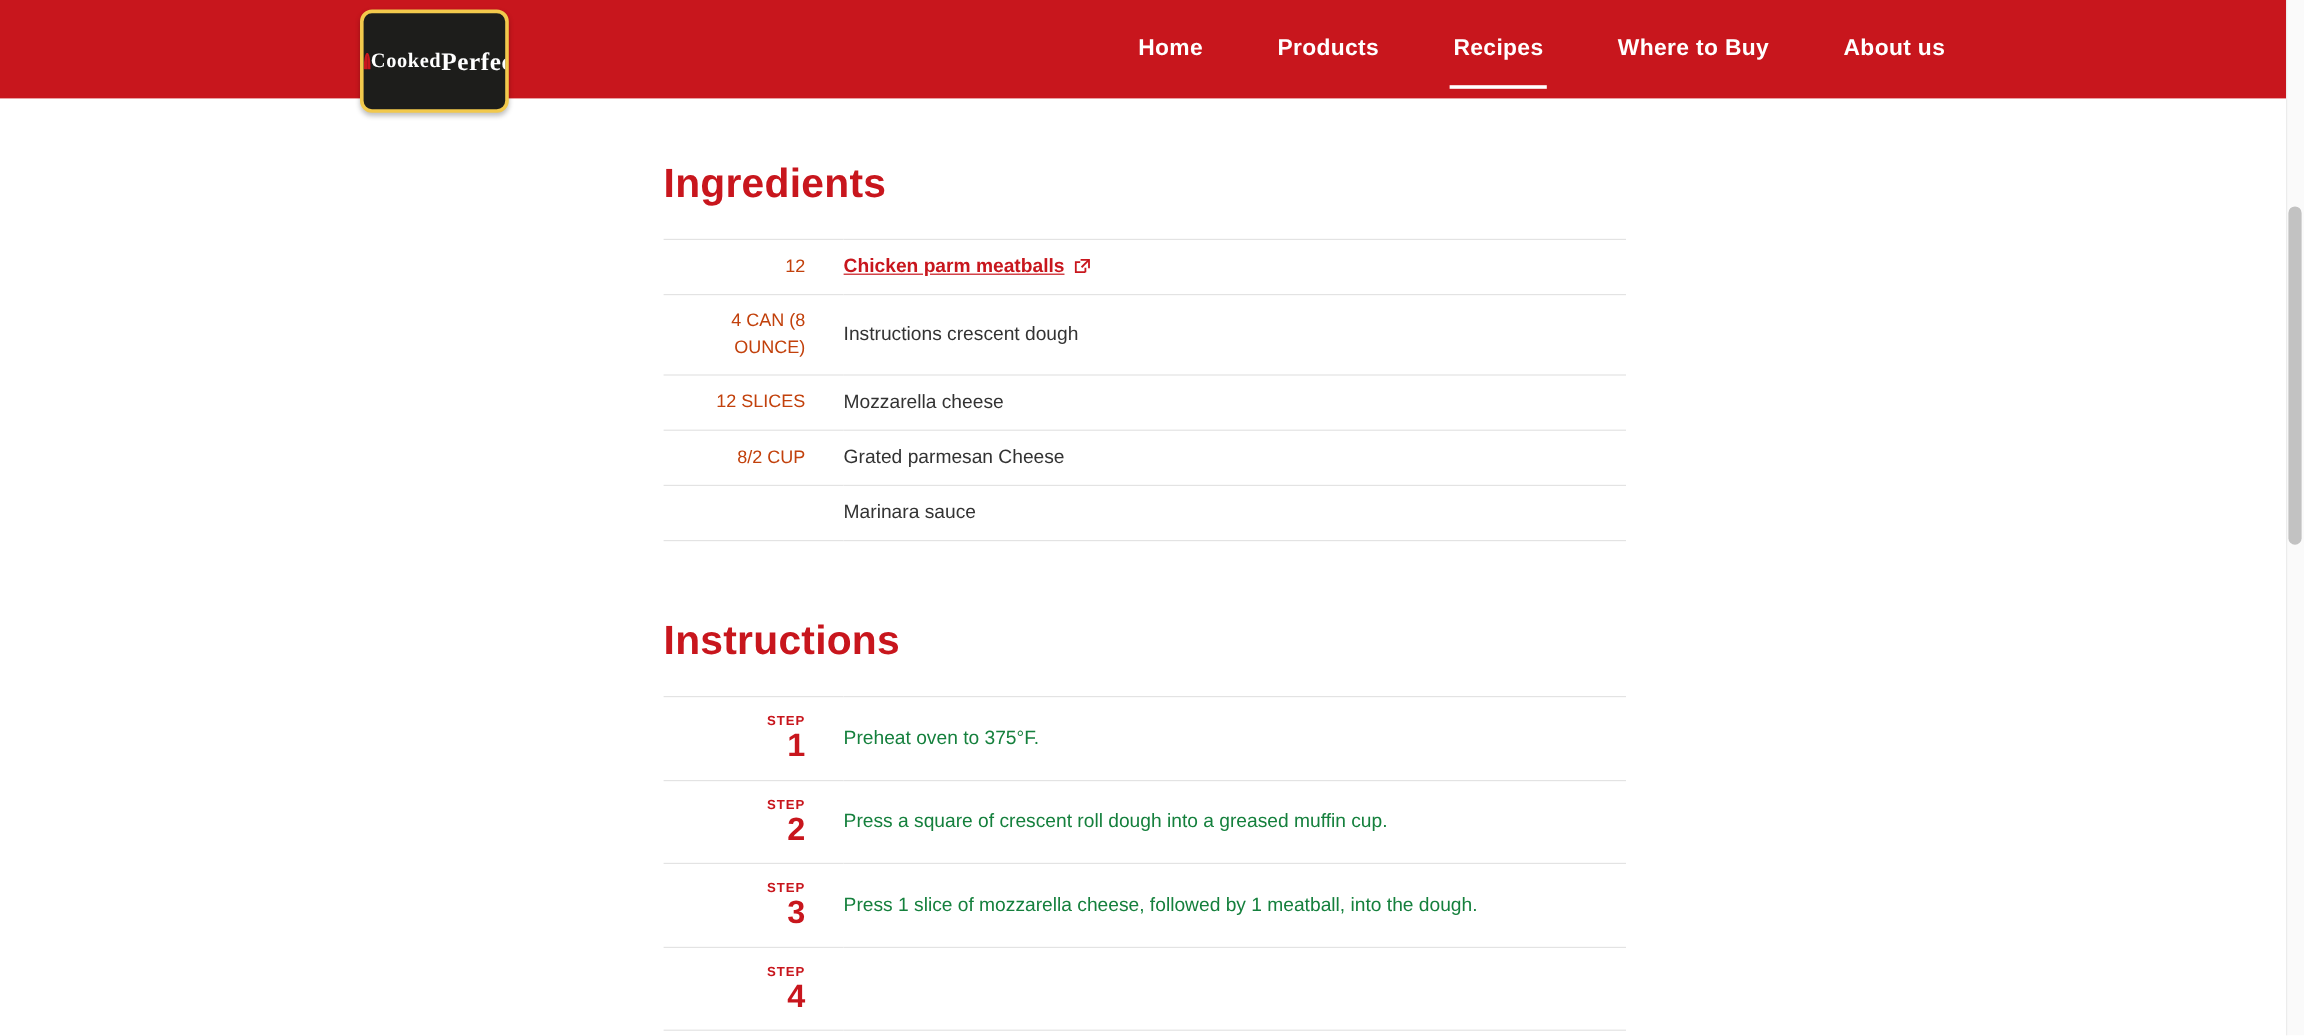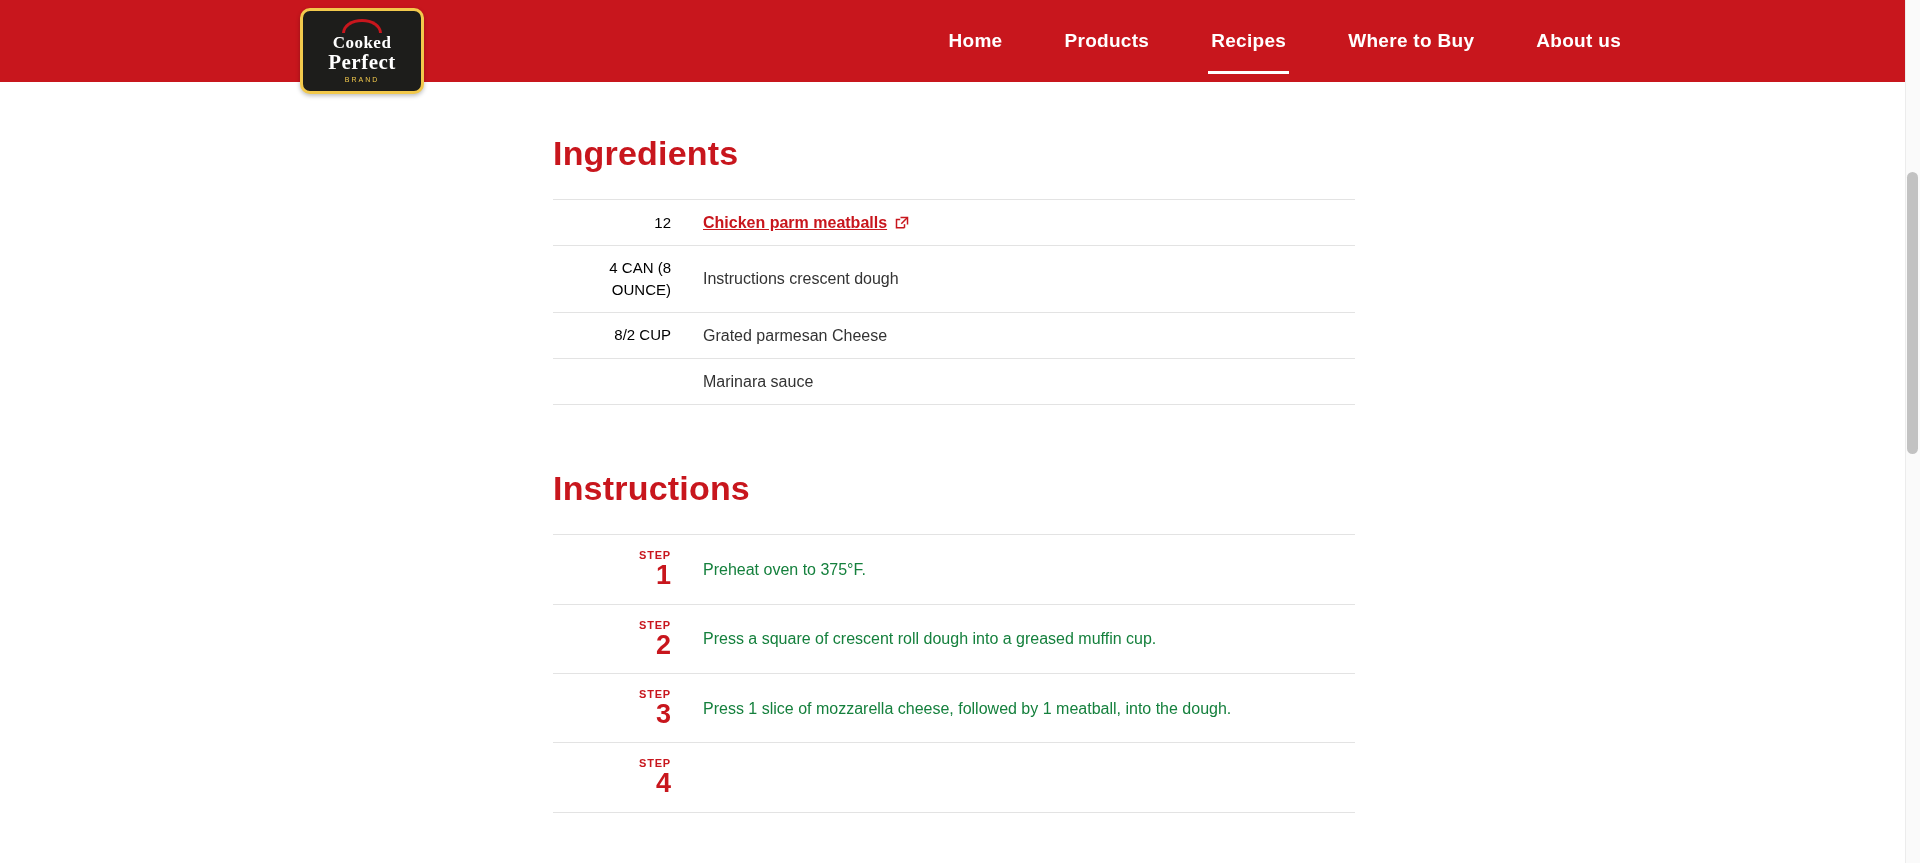--- a/index.html
+++ b/index.html
@@ -31,23 +31,23 @@
   .logo {
     position: absolute;
     left: 300px;
     top: 8px;
     width: 124px;
     height: 86px;
     border-radius: 10px;
     background: #1d1d1b;
     border: 3px solid #f2c94c;
     display: flex;
-    flex-direction: column;
+    flex-direction: row;
     align-items: center;
-    justify-content: center;
+    justify-content: flex-start;
     box-shadow: 0 2px 4px rgba(0,0,0,0.25);
     overflow: hidden;
   }
   .logo .logo-swoosh {
     width: 40px;
     height: 14px;
     border-radius: 50% 50% 0 0 / 100% 100% 0 0;
     border-top: 3px solid #c8161d;
     border-left: 3px solid #c8161d;
     border-right: 3px solid #c8161d;
@@ -134,21 +134,21 @@
     border-bottom: 1px solid #e3e3e3;
   }
   table.list-table tr:first-child {
     border-top: 1px solid #e3e3e3;
   }
   td.qty {
     width: 150px;
     text-align: right;
     padding: 11px 32px 11px 0;
     font-size: 15px;
-    color: #000000;
+    color: #c2410c;
     vertical-align: middle;
     line-height: 1.45;
   }
   td.item {
     padding: 11px 0 11px 0;
     font-size: 16px;
     color: #333333;
     vertical-align: middle;
     line-height: 1.45;
   }
@@ -254,20 +254,24 @@
                   <path d="M9.5 11.8 H1.5 V3.5 H5.2" fill="none" stroke="#c8161d" stroke-width="1.5"></path>
                   <path d="M9.5 11.8 V8.2" fill="none" stroke="#c8161d" stroke-width="1.5"></path>
                 </svg></span>
           </td>
         </tr>
         <tr>
           <td class="qty">4 CAN (8 OUNCE)</td>
           <td class="item">Instructions crescent dough</td>
         </tr>
         <tr>
+          <td class="qty">12 SLICES</td>
+          <td class="item">Mozzarella cheese</td>
+        </tr>
+        <tr>
           <td class="qty">8/2 CUP</td>
           <td class="item">Grated parmesan Cheese</td>
         </tr>
         <tr>
           <td class="qty"></td>
           <td class="item">Marinara sauce</td>
         </tr>
       </tbody>
     </table>
   </div>

